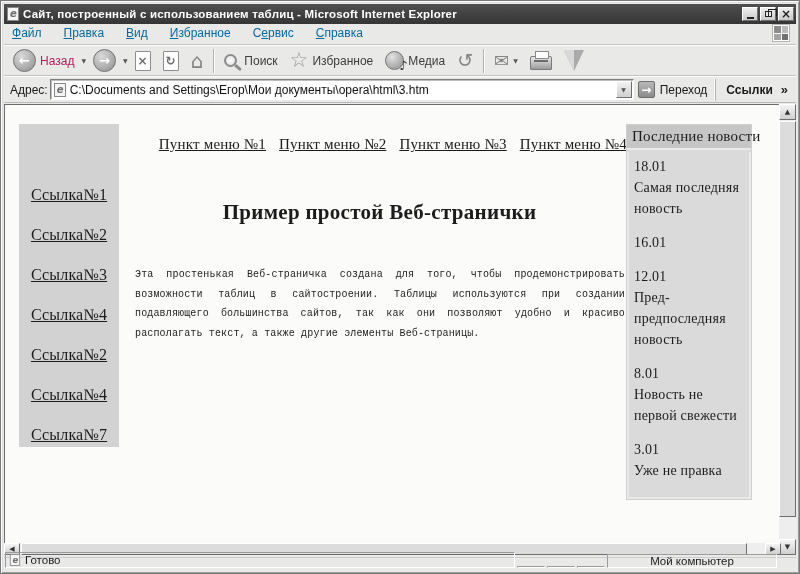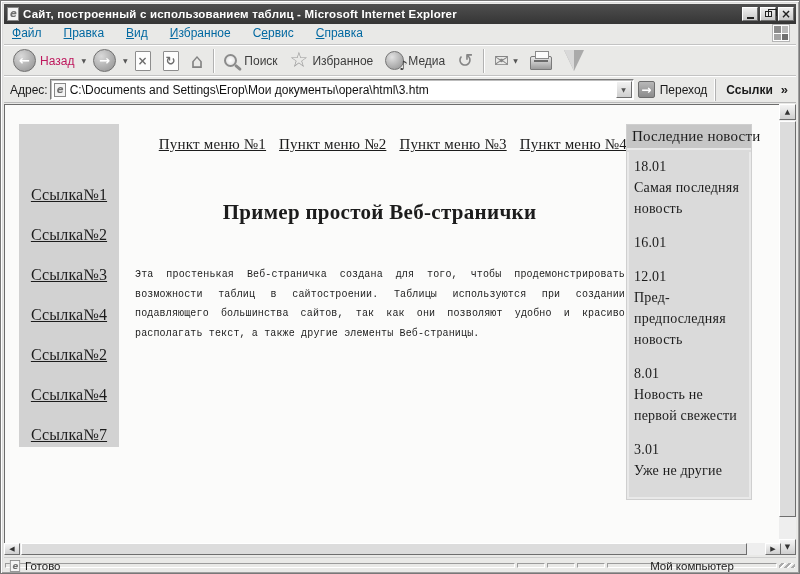--- a/index.html
+++ b/index.html
@@ -180,21 +180,21 @@
   .vs-down { left:0; top:435px; width:17px; height:16px; }
   .vs-thumb { position:absolute; left:0; top:17px; width:17px; height:396px;
     background:#dcdcdc; border:1px solid; border-color:#fff #6e6e6e #6e6e6e #fff; }
   .hs-left { left:0; top:0; width:16px; height:12px; }
   .hs-right { right:0; top:0; width:16px; height:12px; }
   .hs-thumb { position:absolute; left:17px; top:0; width:726px; height:12px;
     background:#dcdcdc; border:1px solid; border-color:#fff #6e6e6e #6e6e6e #fff; }
 
   
   .statusbar { position:absolute; left:3px; right:3px; top:556px; height:16px;
-    display:flex; gap:2px; padding:5px 1px; border-top:1px solid #cdcdcd; }
+    display:flex; gap:2px; padding:5px 1px; border-top:1px solid #cdcdcd;align-items:flex-end; }
   .pane { border:1px solid; border-color:#9b9b9b #ffffff #ffffff #9b9b9b;
     display:flex; align-items:center; font-size:11.5px; color:#1a1a1a; }
   .pane-status { flex:1; gap:4px; padding-left:3px; }
   .pane-status .doc-e { transform:scale(.85); }
   .pane-mini { width:28px; }
   .pane-zone { width:170px; justify-content:center; }
   .grip { width:16px; border:none;
     background:repeating-linear-gradient(135deg, transparent 0 2px, #ababab 2px 4px, #fff 4px 5px); }
 </style>
 </head>
@@ -336,21 +336,21 @@
         <div class="news-item">
           <div class="news-date">12.01</div>
           <div class="news-text">Пред-предпоследняя новость</div>
         </div>
         <div class="news-item">
           <div class="news-date">8.01</div>
           <div class="news-text">Новость не первой свежести</div>
         </div>
         <div class="news-item">
           <div class="news-date">3.01</div>
-          <div class="news-text">Уже не другие</div>
+          <div class="news-text">Уже не правка</div>
         </div>
       </div>
     </div>
 
   </div>
 
   <div class="vscroll">
     <span class="sb-btn vs-up">▲</span>
     <span class="vs-thumb"></span>
     <span class="sb-btn vs-down">▼</span>

